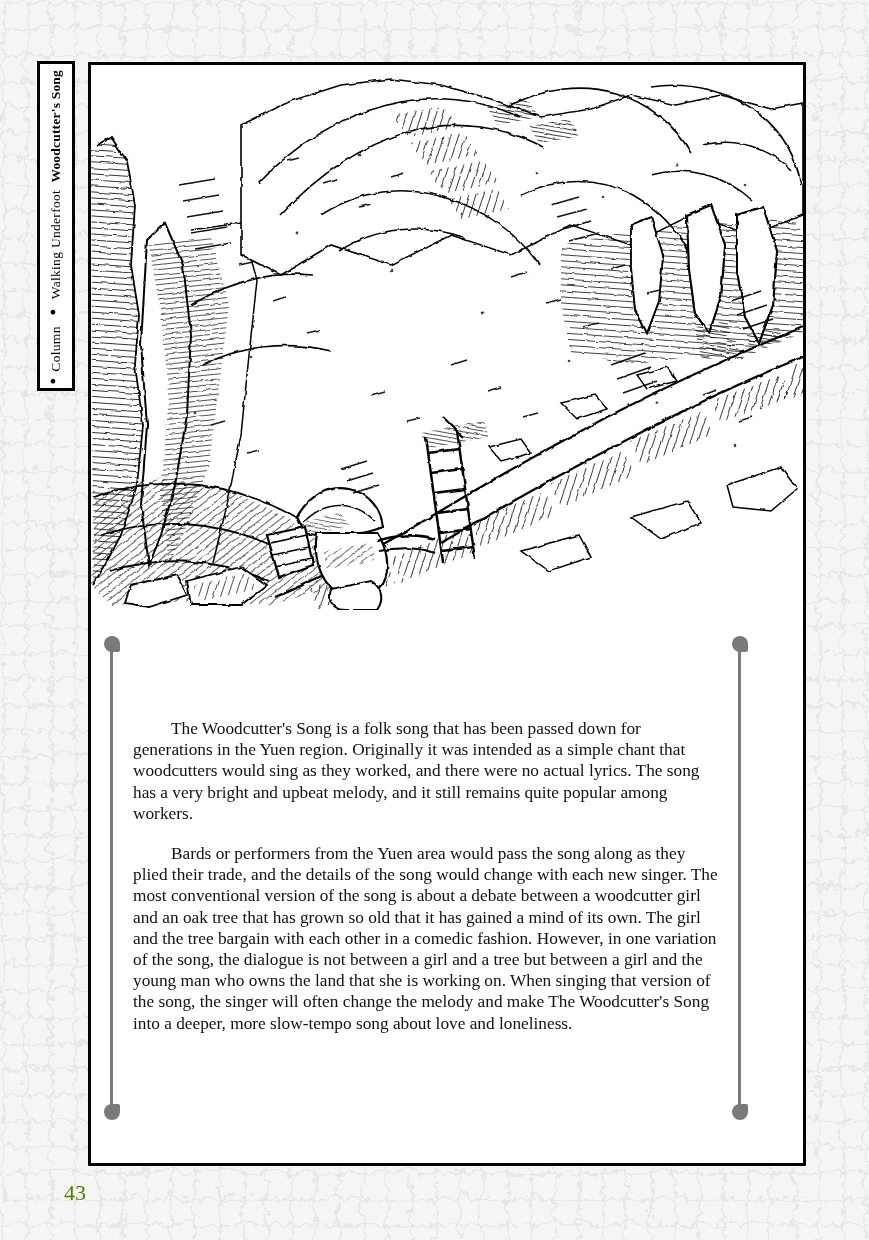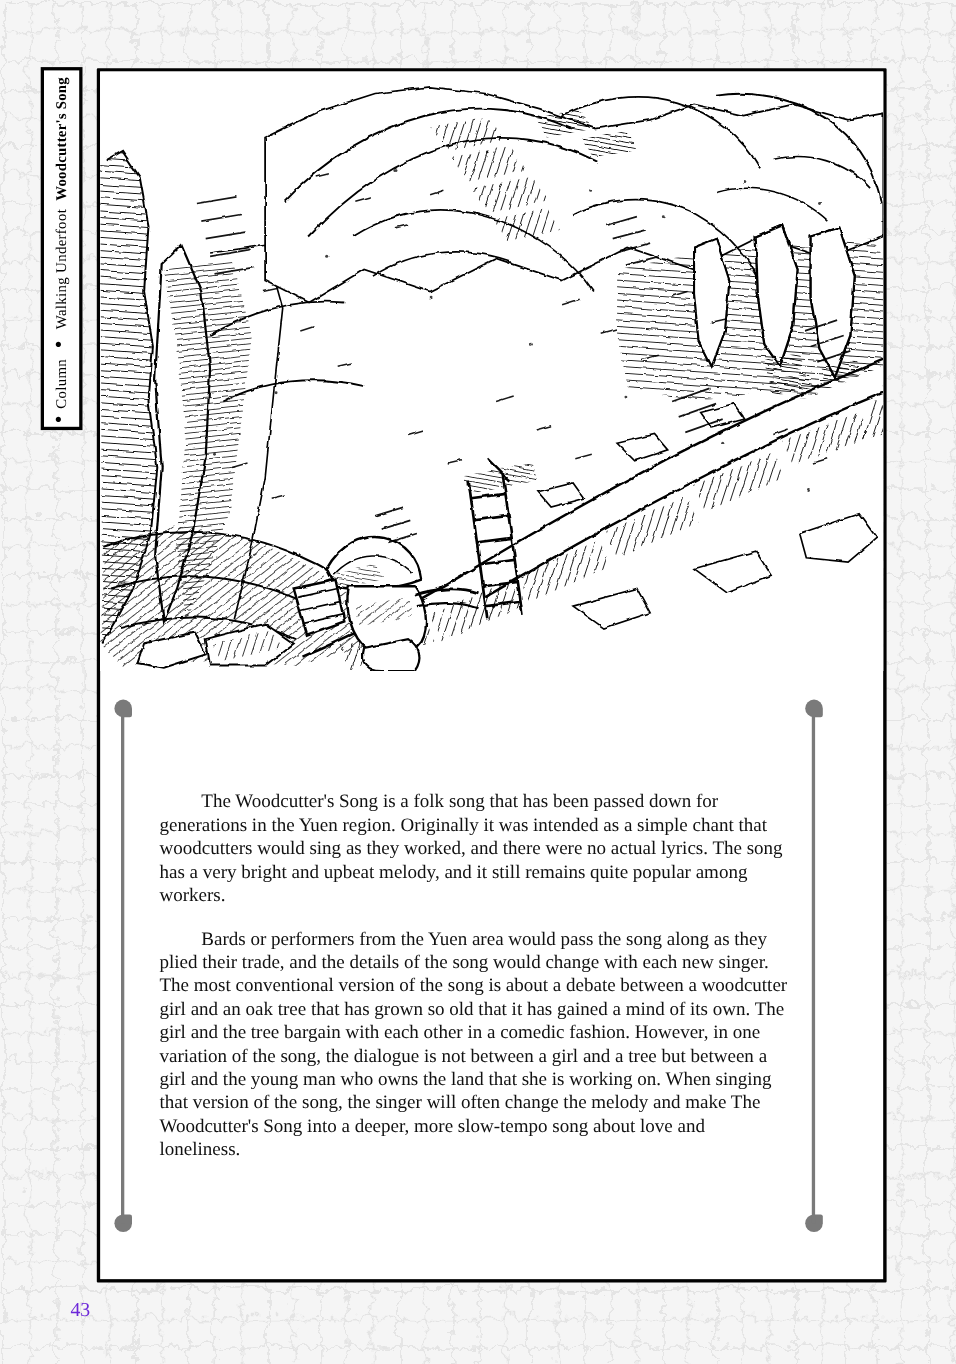--- a/index.html
+++ b/index.html
@@ -123,32 +123,32 @@
     position: absolute;
     left: 133px;
     top: 718px;
     width: 585px;
     font-size: 17.3px;
     line-height: 21.2px;
     color: #111;
     text-align: left;
   }
   .body-text p {
-    margin: 0 0 19px 12px;
+    margin: 0 0 19px 0;
     text-indent: 38px;
   }
   .body-text p:last-child { margin-bottom: 0; }
 
   
   .page-number {
     position: absolute;
     left: 64px;
     top: 1180px;
-    font-size: 18px;
-    color: #6d28d9;
+    font-size: 22px;
+    color: #4d7c0f;
     font-family: "Liberation Serif", "DejaVu Serif", serif;
   }
 </style>
 </head>
 <body>
 
 <div class="page">
 
   <svg class="page-texture" width="869" height="1240" viewBox="0 0 869 1240" preserveAspectRatio="none" xmlns="http://www.w3.org/2000/svg" aria-hidden="true">
     <defs>

